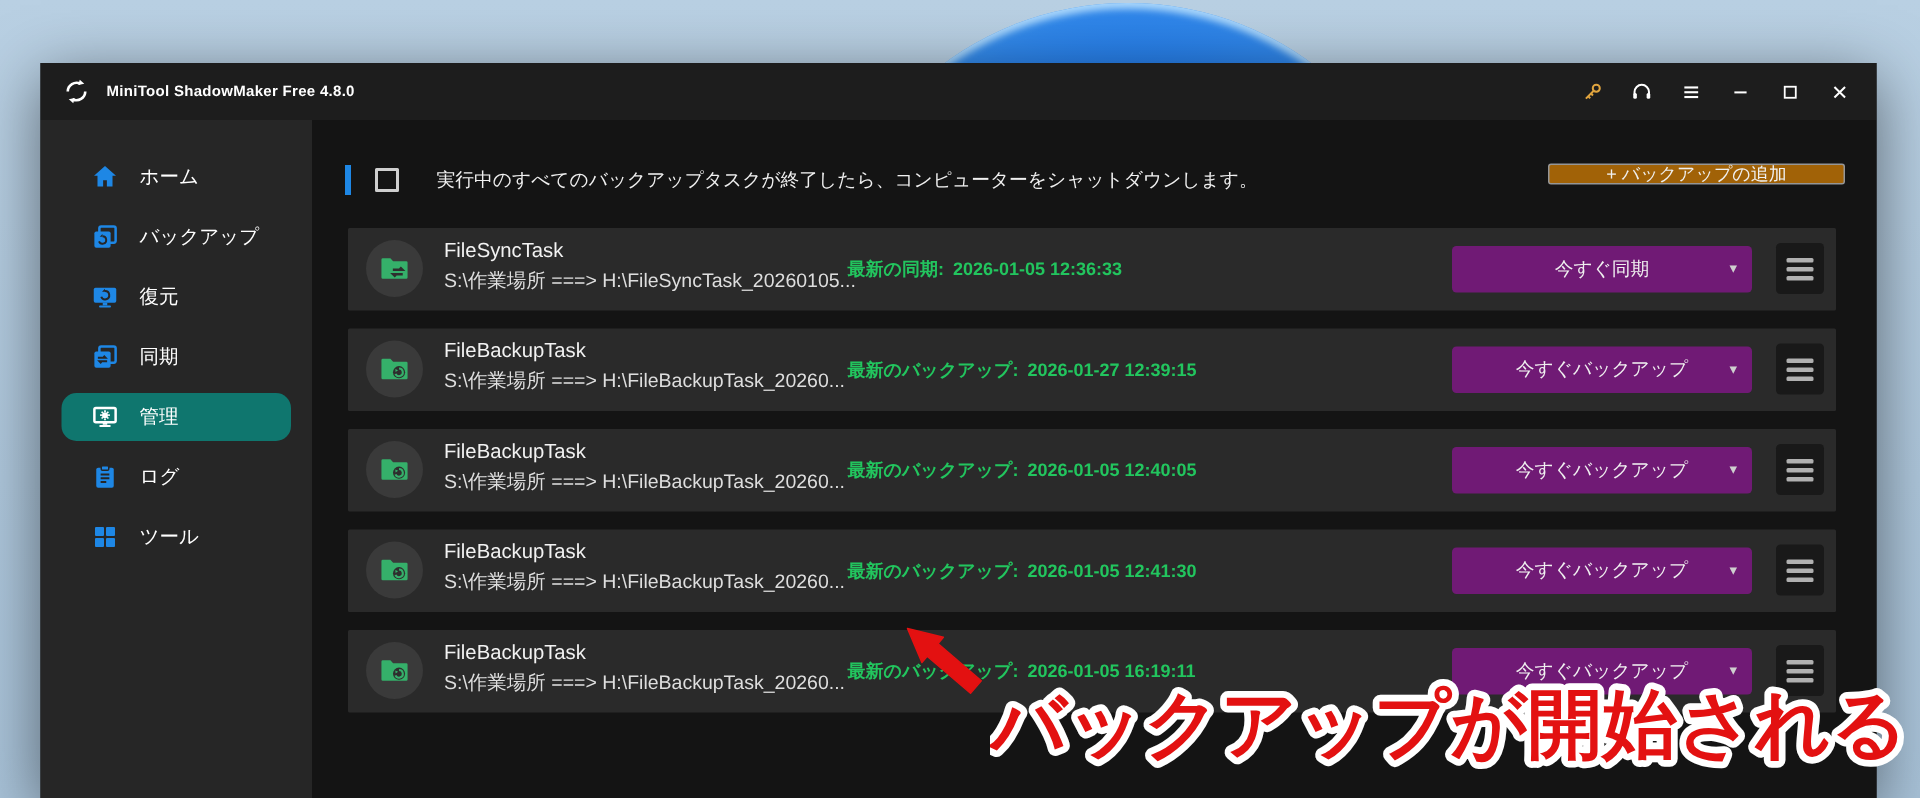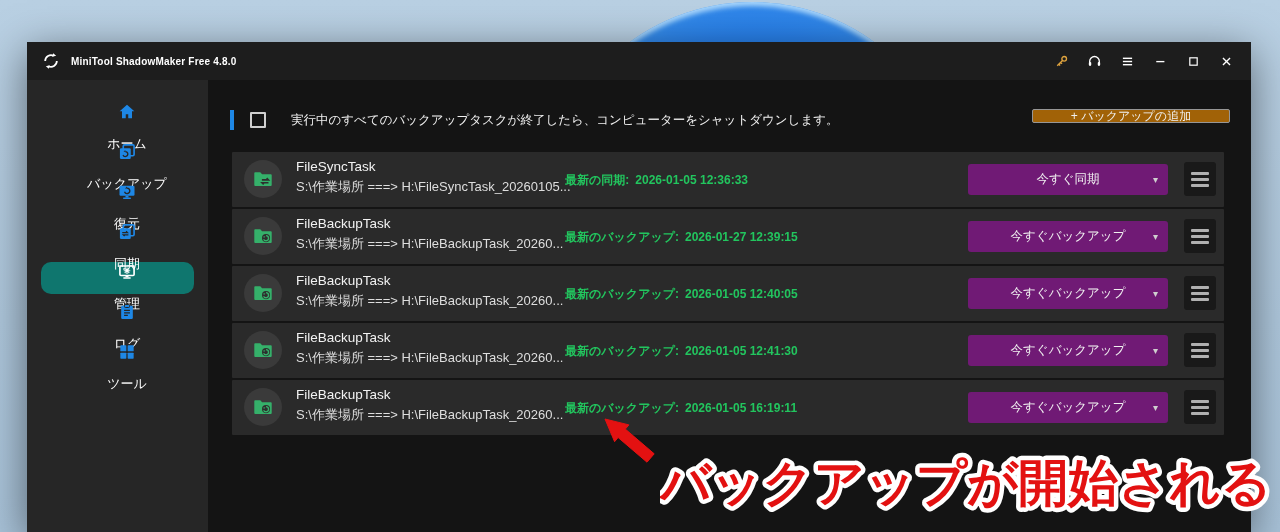--- a/index.html
+++ b/index.html
@@ -22,37 +22,37 @@
   .titlebar { position:absolute; left:0; top:0; right:0; height:38px; background:#1d1d1d;
               display:flex; align-items:center; padding-left:14px; }
   .titlebar .app-title { color:#ffffff; font-size:10px; font-weight:bold; margin-left:10px; letter-spacing:.2px; }
   .tb-actions { margin-left:auto; display:flex; height:38px; padding-right:8px; }
   .tb-btn { width:33px; height:38px; display:flex; align-items:center; justify-content:center; cursor:default; }
 
   .body { position:absolute; left:0; top:38px; right:0; bottom:0; }
 
   .sidebar { position:absolute; left:0; top:0; bottom:0; width:181px; background:#262626; padding-top:22px; }
   .nav-item { height:32px; margin:0 14px 8px 14px; border-radius:2px; display:flex; align-items:center;
-              padding-left:19px; gap:13px; color:#ffffff; font-size:13px;flex-direction:column; }
+              padding-left:19px; gap:13px; color:#ffffff; font-size:13px; }
   .nav-item.active { background:#0f766e;border-radius:10px; }
   .icon { display:inline-flex; align-items:center; justify-content:center; }
 
   .content { position:absolute; left:181px; top:0; right:0; bottom:0; background:#141414; }
 
   .topbar { position:absolute; left:22px; top:28px; height:24px; display:flex; align-items:center; }
   .accent-bar { width:4px; height:20px; background:#1e87e5; margin-right:16px; }
   .checkbox { width:16px; height:16px; border:2px solid #cfcfcf; border-radius:1px; background:transparent; }
   .checkbox-label { margin-left:25px; color:#f0f0f0; font-size:12.5px; }
 
   .add-backup-btn { position:absolute; right:21px; top:29px; width:198px; height:14px;
                     background:#a16207; border:1px solid #969696; border-radius:2px;
                     color:#f0f0f0; font-size:12px; display:flex; align-items:center; justify-content:center; }
 
   .task-list { position:absolute; left:24px; top:72px; width:992px; }
-  .task-row { position:relative; height:55px; margin-bottom:2px; background:#2a2a2a; border-radius:1px; }
+  .task-row { position:relative; height:55px; margin-bottom:12px; background:#2a2a2a; border-radius:1px; }
   .avatar { position:absolute; left:12px; top:8px; width:38px; height:38px; border-radius:50%;
             background:#3a3a3a; display:flex; align-items:center; justify-content:center; }
   .task-text { position:absolute; left:64px; top:7px; }
   .task-name { color:#f2f2f2; font-size:13.5px; }
   .task-route { color:#dedede; font-size:13px; margin-top:4px; }
   .task-status { position:absolute; left:333px; top:50%; transform:translateY(-50%);
                  color:#22c55e; font-size:12px; font-weight:bold; }
   .task-status .time { margin-left:6px; }
   .action-btn { position:absolute; left:736px; top:12px; width:200px; height:31px; background:#701a75;
                 border-radius:3px; color:#f0f0f0; font-size:12.5px;

